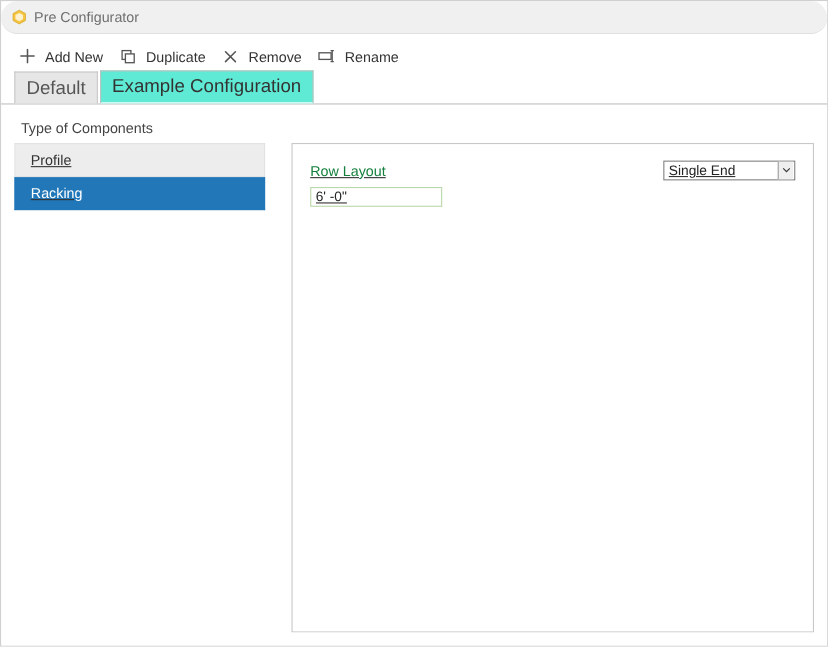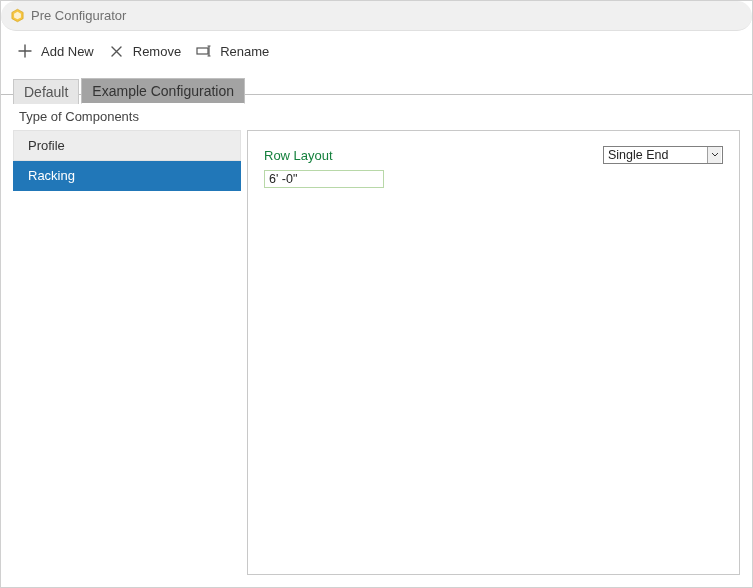--- a/index.html
+++ b/index.html
@@ -64,58 +64,59 @@
   }
   .tabbar {
     display: flex;
     align-items: flex-end;
     padding-left: 12px;
     height: 24px;
     border-bottom: 1px solid #c0c0c0;
   }
   .tab {
     padding: 4px 10px;
-    font-size: 14px;
+    font-size: 17px;
     color: #333;
     border: 1px solid transparent;
     border-bottom: none;
     background: #e8e8e8;
     margin-right: 2px;
     cursor: pointer;
     position: relative;
-    top: 10px;
+    top: 0;
   }
   .tab.inactive {
     background: #e6e6e6;
     border: 1px solid #c8c8c8;
     border-bottom: none;
     color: #555;
   }
   .tab.active {
-    background: #a3a3a3;
+    background: #5eead4;
     border: 1px solid #c0c0c0;
     border-bottom: 1px solid #fff;
   }
   .content {
     flex: 1;
     display: flex;
     flex-direction: column;
     padding: 14px 12px 12px 12px;
     overflow: hidden;
   }
   .section-header {
     color: #444;
     margin-bottom: 6px;
     padding-left: 6px;
   }
   .split {
     flex: 1;
     display: flex;
-    gap: 6px;
+    gap: 24px;
     overflow: hidden;
+    text-decoration: underline;
   }
   .left-pane {
     width: 228px;
     display: flex;
     flex-direction: column;
   }
   .comp-list {
     border-top: 0;
   }
   .comp-item {
@@ -206,20 +207,29 @@
   </div>
 
   <div class="toolbar">
     <div class="tool-btn">
       <span class="ico">
         <svg width="14" height="14" viewBox="0 0 14 14">
             <path d="M7 1v12M1 7h12" stroke="#555" stroke-width="1.4" stroke-linecap="round"></path>
           </svg>
       </span>
       <span>Add New</span>
+    </div>
+    <div class="tool-btn">
+      <span class="ico">
+        <svg width="15" height="15" viewBox="0 0 15 15">
+          <rect x="2" y="2" width="8" height="8" fill="none" stroke="#555" stroke-width="1.2"></rect>
+          <rect x="5" y="5" width="8" height="8" fill="#fff" stroke="#555" stroke-width="1.2"></rect>
+        </svg>
+      </span>
+      <span>Duplicate</span>
     </div>
     <div class="tool-btn">
       <span class="ico">
         <svg width="13" height="13" viewBox="0 0 13 13">
             <path d="M2 2l9 9M11 2l-9 9" stroke="#555" stroke-width="1.4" stroke-linecap="round"></path>
           </svg>
       </span>
       <span>Remove</span>
     </div>
     <div class="tool-btn">

